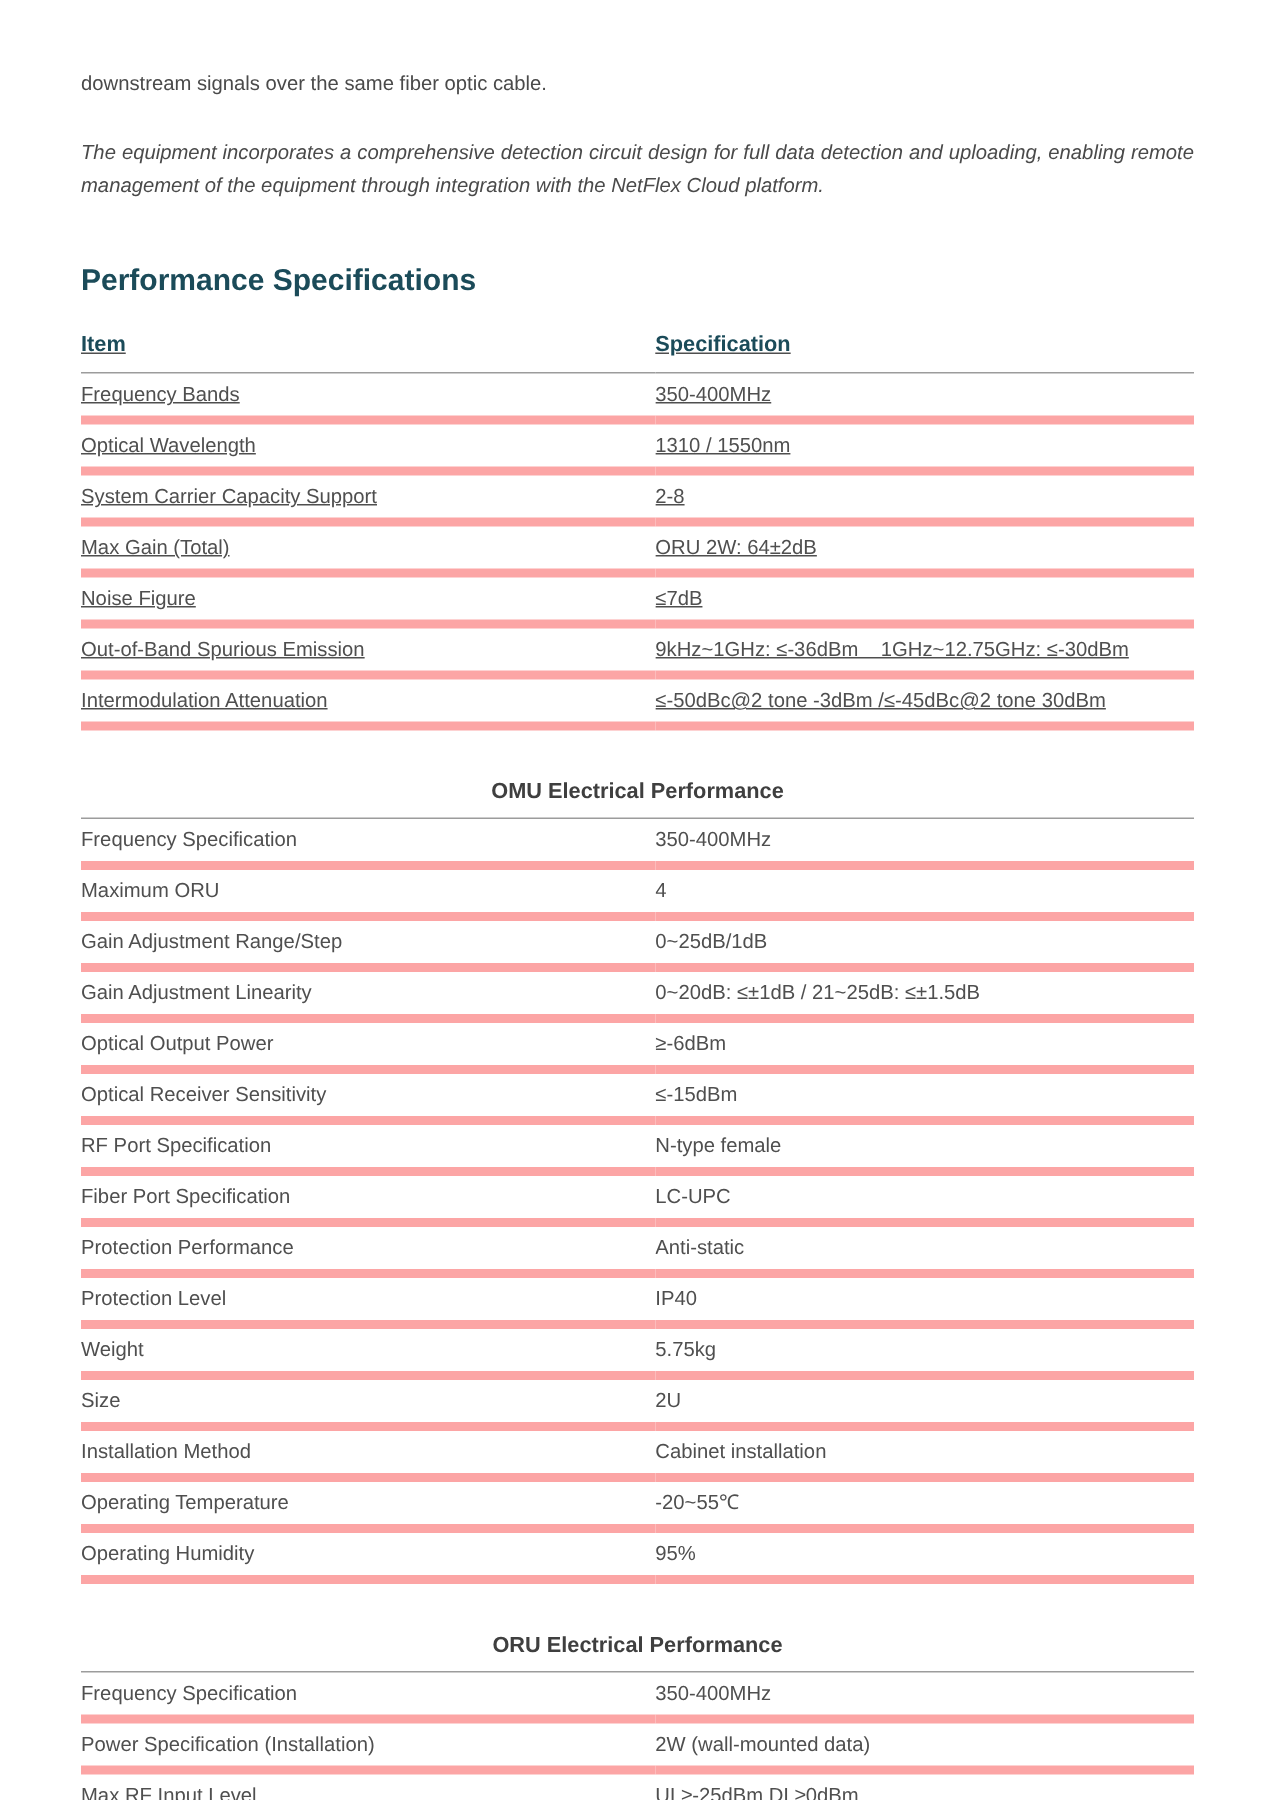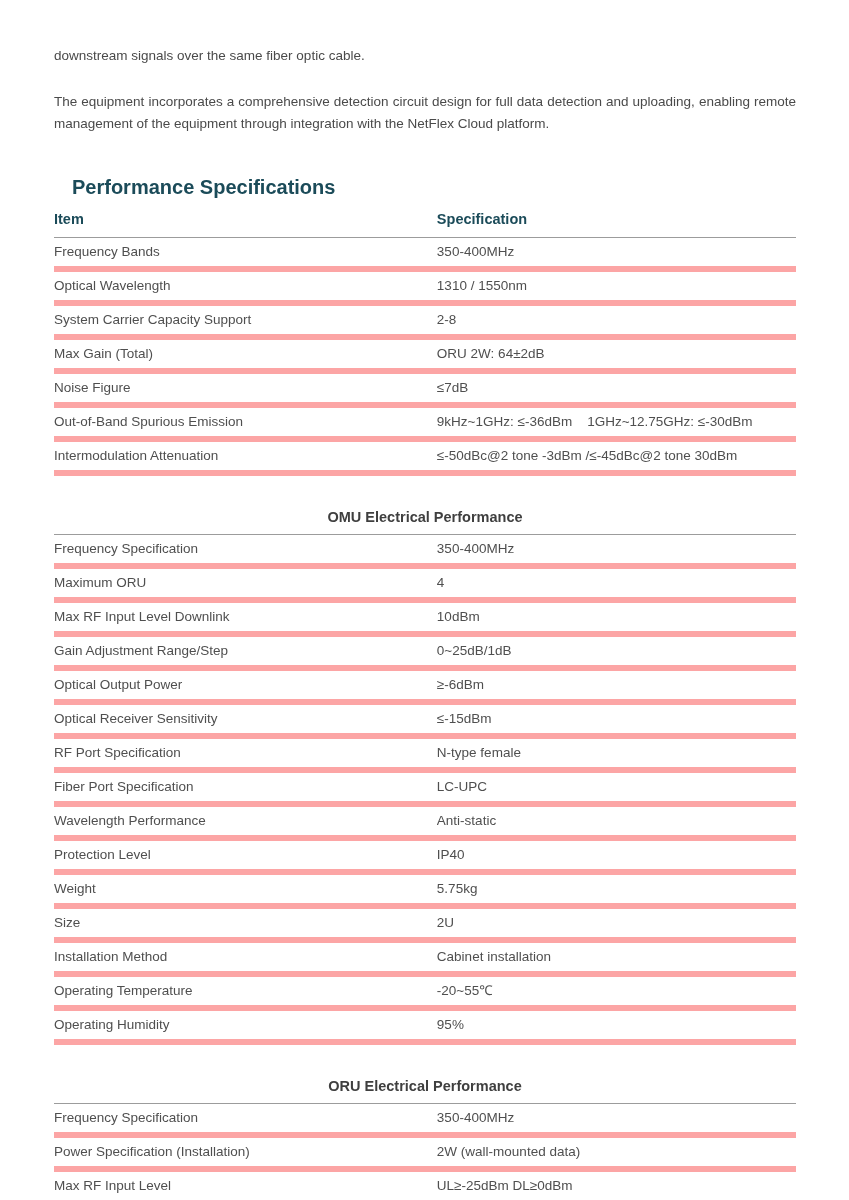--- a/index.html
+++ b/index.html
@@ -19,37 +19,37 @@
     box-sizing: border-box;
     width: 849px;
     border-radius: 21px;
   }
   .para {
     font-size: 13.5px;
     line-height: 22px;
     color: #4a4a4a;
     margin: 0;
   }
-  .para + .para { margin-top: 24px; }
+  .para + .para { margin-top: 24px; font-style: italic; }
   .para.justified { text-align: justify; }
   .page-title {
     font-size: 20px;
     font-weight: bold;
     color: #1b4b59;
-    margin: 38px 0 0 18px;
+    margin: 38px 0 0 0;
     line-height: 28px;
   }
   table.spec-table {
     width: 100%;
     border-collapse: collapse;
     table-layout: fixed;
   }
   table.spec-table col.c1 { width: 51.6%; }
   table.spec-table col.c2 { width: 48.4%; }
-  .main-table { margin-top: 4px; }
+  .main-table { margin-top: 15px; text-decoration: underline; }
   th.col-header {
     text-align: left;
     font-size: 14.5px;
     font-weight: bold;
     color: #1b4b59;
     padding: 6px 0 10px 0;
     border-bottom: 1px solid #9c9c9c;
   }
   td.cell {
     font-size: 13.5px;
@@ -141,30 +141,30 @@
   <tr>
     <td class="cell">Frequency Specification</td>
     <td class="cell">350-400MHz</td>
   </tr>
 
   <tr>
     <td class="cell">Maximum ORU</td>
     <td class="cell">4</td>
   </tr>
 
-  <tr>
-    <td class="cell">Max RF Input Level Downlink</td>
-    <td class="cell">10dBm</td>
-  </tr>
 
   <tr>
     <td class="cell">Gain Adjustment Range/Step</td>
     <td class="cell">0~25dB/1dB</td>
   </tr>
 
+  <tr>
+    <td class="cell">Gain Adjustment Linearity</td>
+    <td class="cell">0~20dB: ≤±1dB / 21~25dB: ≤±1.5dB</td>
+  </tr>
 
   <tr>
     <td class="cell">Optical Output Power</td>
     <td class="cell">≥-6dBm</td>
   </tr>
 
   <tr>
     <td class="cell">Optical Receiver Sensitivity</td>
     <td class="cell">≤-15dBm</td>
   </tr>
@@ -174,21 +174,21 @@
     <td class="cell">RF Port Specification</td>
     <td class="cell">N-type female</td>
   </tr>
 
   <tr>
     <td class="cell">Fiber Port Specification</td>
     <td class="cell">LC-UPC</td>
   </tr>
 
   <tr>
-    <td class="cell">Wavelength Performance</td>
+    <td class="cell">Protection Performance</td>
     <td class="cell">Anti-static</td>
   </tr>
 
   <tr>
     <td class="cell">Protection Level</td>
     <td class="cell">IP40</td>
   </tr>
 
   <tr>
     <td class="cell">Weight</td>

